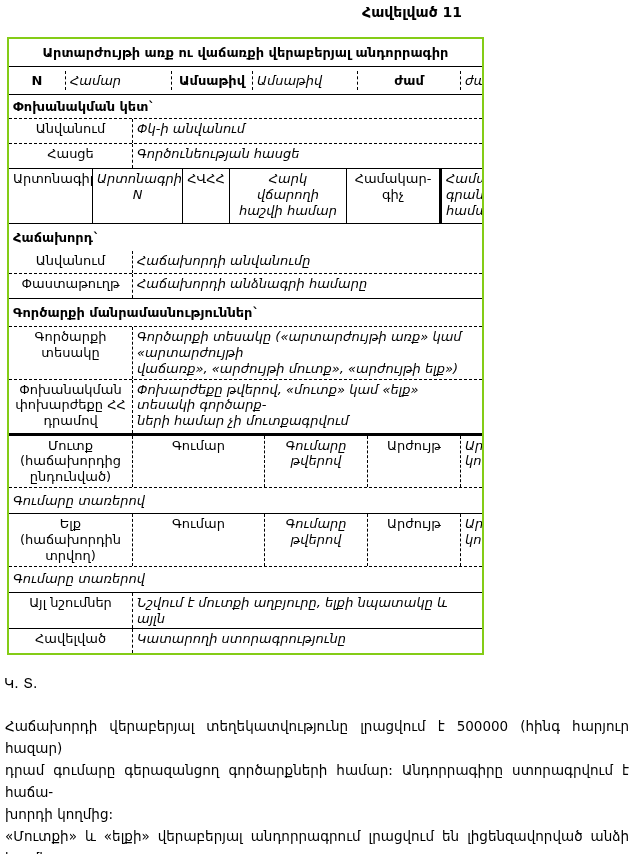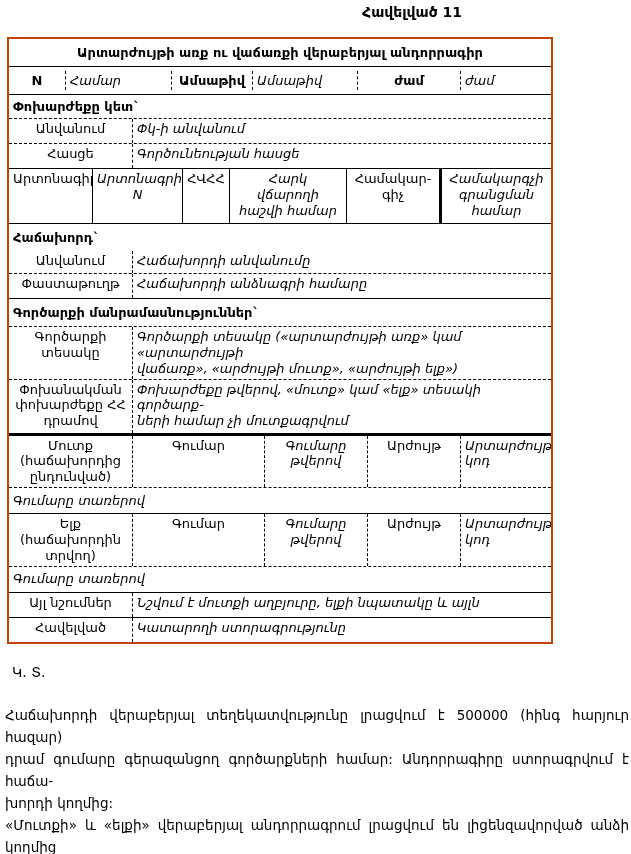--- a/index.html
+++ b/index.html
@@ -6,22 +6,22 @@
   body{
     width:631px;height:854px;overflow:hidden;background:#ffffff;color:#000;
     font-family:"DejaVu Sans","Liberation Sans",sans-serif;font-size:13px;
   }
   .page{padding-top:4px;}
   .appendix{
     width:554px;box-sizing:border-box;text-align:right;padding-right:92px;
     font-weight:bold;font-size:14px;
   }
   .tbl{
-    margin:17px 0 0 7px;width:546px;box-sizing:border-box;
-    border:2px solid #c2410c;
+    margin:17px 0 0 7px;width:477px;box-sizing:border-box;
+    border:2px solid #84cc16;
   }
   .row{display:grid;box-sizing:border-box;}
   .c{
     padding:2px 4px;box-sizing:border-box;white-space:pre-line;
     line-height:1.22;overflow:hidden;
   }
   
   .g-1{grid-template-columns:1fr;}
   .g-hdr{grid-template-columns:56px 106px 81px 105px 103px 1fr;}
   .g-lbl{grid-template-columns:123px 1fr;}
@@ -34,21 +34,21 @@
   
   .bt-s{border-top:1px solid #000;}
   .bt-d{border-top:1px dashed #000;}
   .bt-t{border-top:3px solid #000;}
   
   .bold{font-weight:bold;}
   .it{font-style:italic;}
   .ctr{text-align:center;}
   .rt{text-align:center;}
   .vc{align-items:center;}
-  .stamp{margin:20px 0 0 12px;font-size:14px;}
+  .stamp{margin:20px 0 0 4px;font-size:14px;}
   .notes{
     margin:24px 0 0 5px;width:624px;font-size:13.5px;line-height:22px;
   }
   .notes p{margin:0;white-space:pre-line;text-align:justify;}
 </style>
 </head>
 <body>
 
 <div class="page">
 
@@ -63,21 +63,21 @@
     <div class="row g-hdr vc bt-s" style="min-height:28px">
       <div class="c bold ctr">N</div>
       <div class="c it bl-d">Համար</div>
       <div class="c bold ctr bl-d">Ամսաթիվ</div>
       <div class="c it bl-d">Ամսաթիվ</div>
       <div class="c bold ctr bl-d">ժամ</div>
       <div class="c it bl-d">ժամ</div>
     </div>
 
     <div class="row g-1 vc bt-s" style="min-height:24px">
-      <div class="c bold">Փոխարժեքը կետ`</div>
+      <div class="c bold">Փոխանակման կետ`</div>
     </div>
 
     <div class="row g-lbl bt-d" style="min-height:25px">
       <div class="c rt">Անվանում</div>
       <div class="c it bl-d">Փկ-ի անվանում</div>
     </div>
 
     <div class="row g-lbl bt-d" style="min-height:25px">
       <div class="c rt">Հասցե</div>
       <div class="c it bl-d">Գործունեության հասցե</div>

